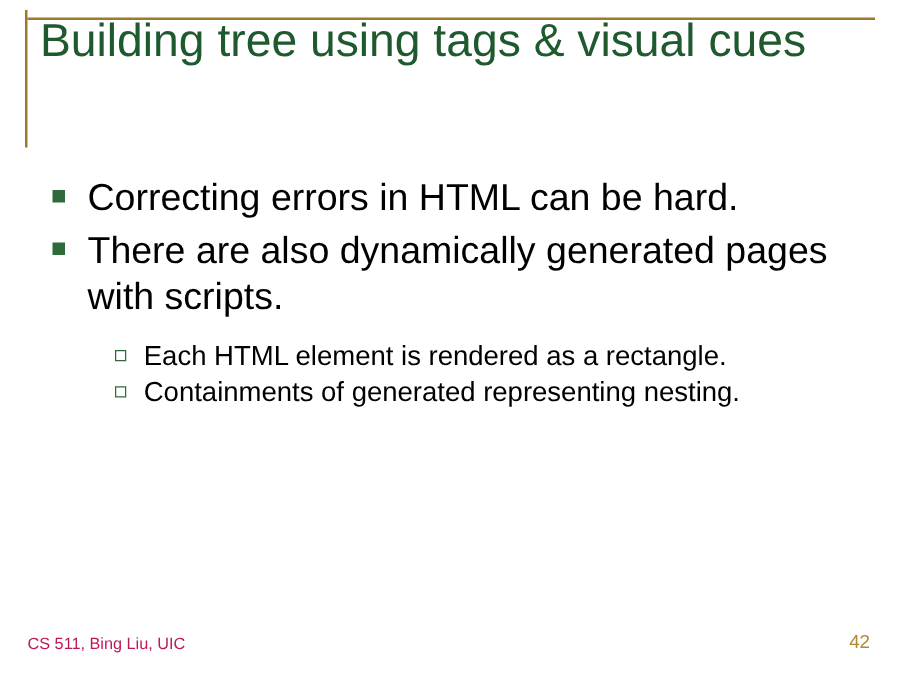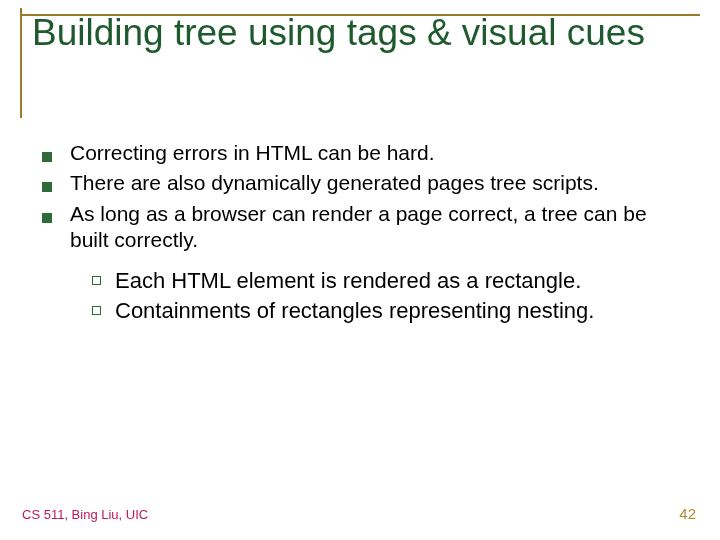--- a/index.html
+++ b/index.html
@@ -62,21 +62,21 @@
   }
   .bullet1 {
     width: 10px;
     height: 10px;
     background: #2f6b3a;
     flex: 0 0 auto;
     margin-top: 12px;
     margin-right: 18px;
   }
   .lvl1-text {
-    font-size: 21px;
+    font-size: 30px;
     line-height: 1.25;
     color: #000;
   }
   .sub-block {
     margin-top: 14px;
     margin-left: 50px;
   }
   .lvl2 {
     display: flex;
     align-items: flex-start;
@@ -126,37 +126,33 @@
 
   <div class="body">
 
     <div class="lvl1">
       <div class="bullet1"></div>
       <div class="lvl1-text">Correcting errors in HTML can be hard.</div>
     </div>
 
     <div class="lvl1">
       <div class="bullet1"></div>
-      <div class="lvl1-text">There are also dynamically generated pages tree scripts.</div>
+      <div class="lvl1-text">There are also dynamically generated pages with scripts.</div>
     </div>
 
 
-    <div class="lvl1">
-      <div class="bullet1"></div>
-      <div class="lvl1-text">As long as a browser can render a page correct, a tree can be built correctly.</div>
-    </div>
 
     <div class="sub-block">
       <div class="lvl2">
         <div class="bullet2"></div>
         <div class="lvl2-text">Each HTML element is rendered as a rectangle.</div>
       </div>
       <div class="lvl2">
         <div class="bullet2"></div>
-        <div class="lvl2-text">Containments of rectangles representing nesting.</div>
+        <div class="lvl2-text">Containments of generated representing nesting.</div>
       </div>
     </div>
 
   </div>
 
   <div class="footer-left">CS 511, Bing Liu, UIC</div>
   <div class="footer-right">42</div>
 
 </div>
 

